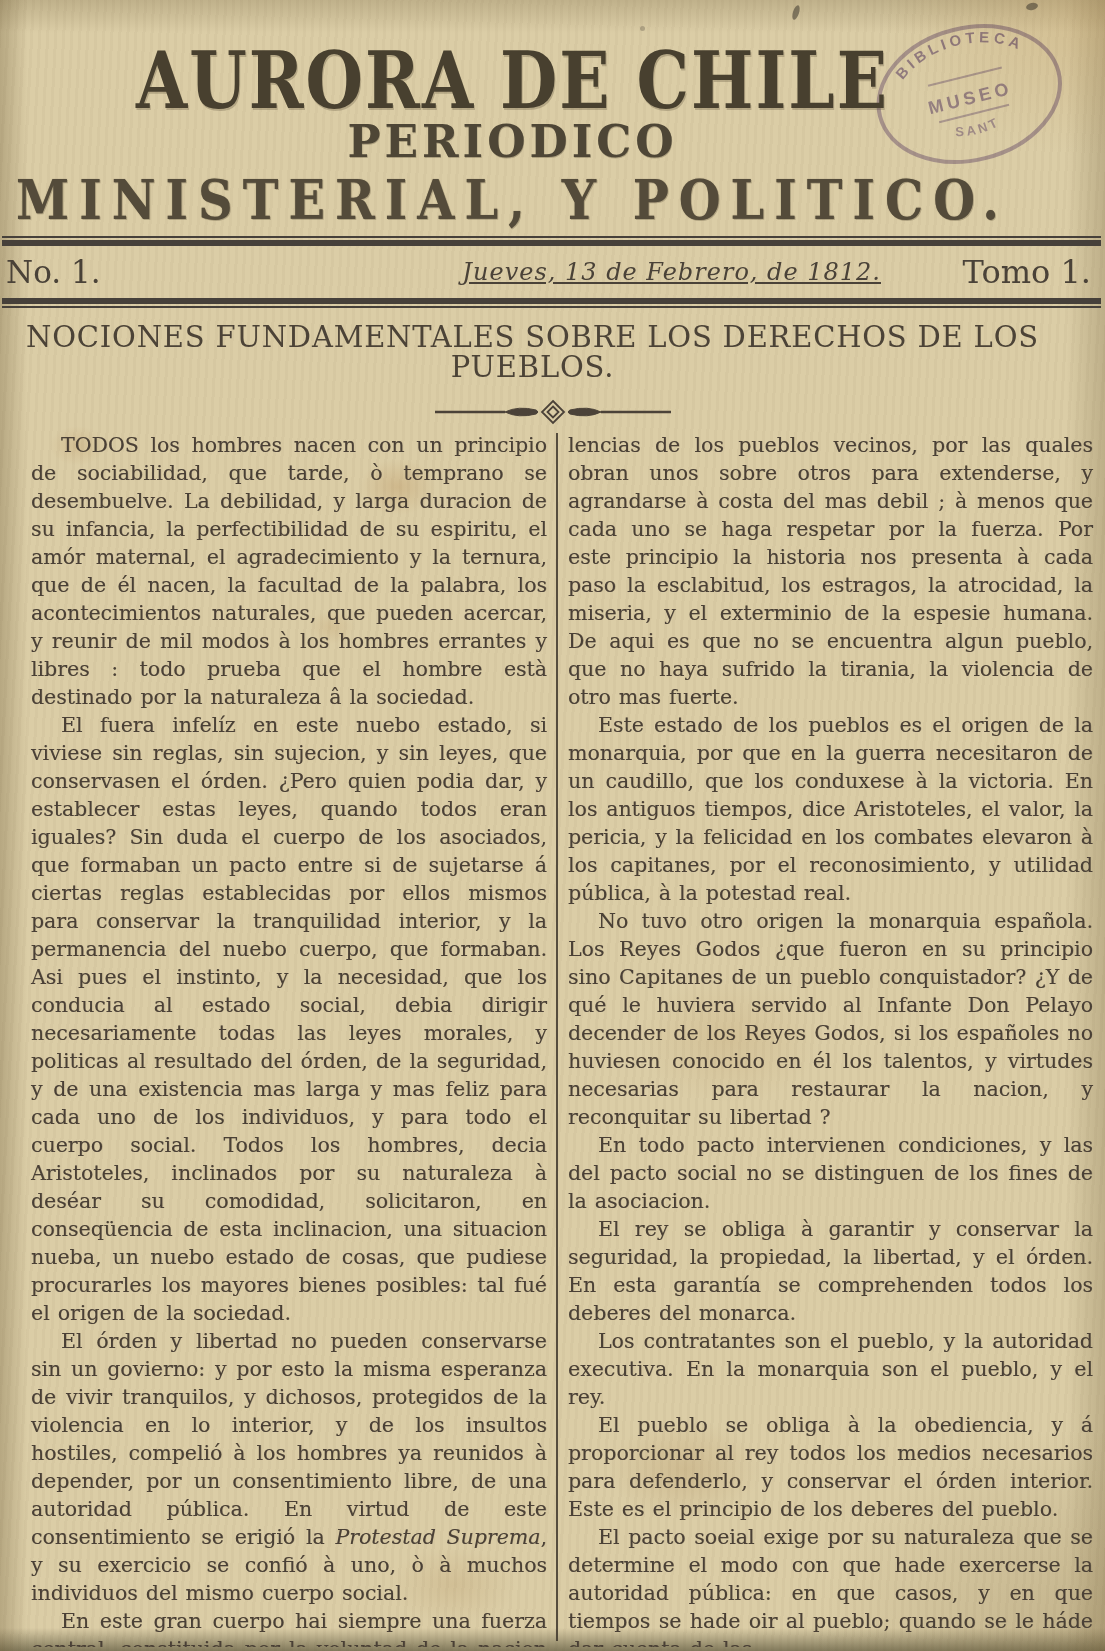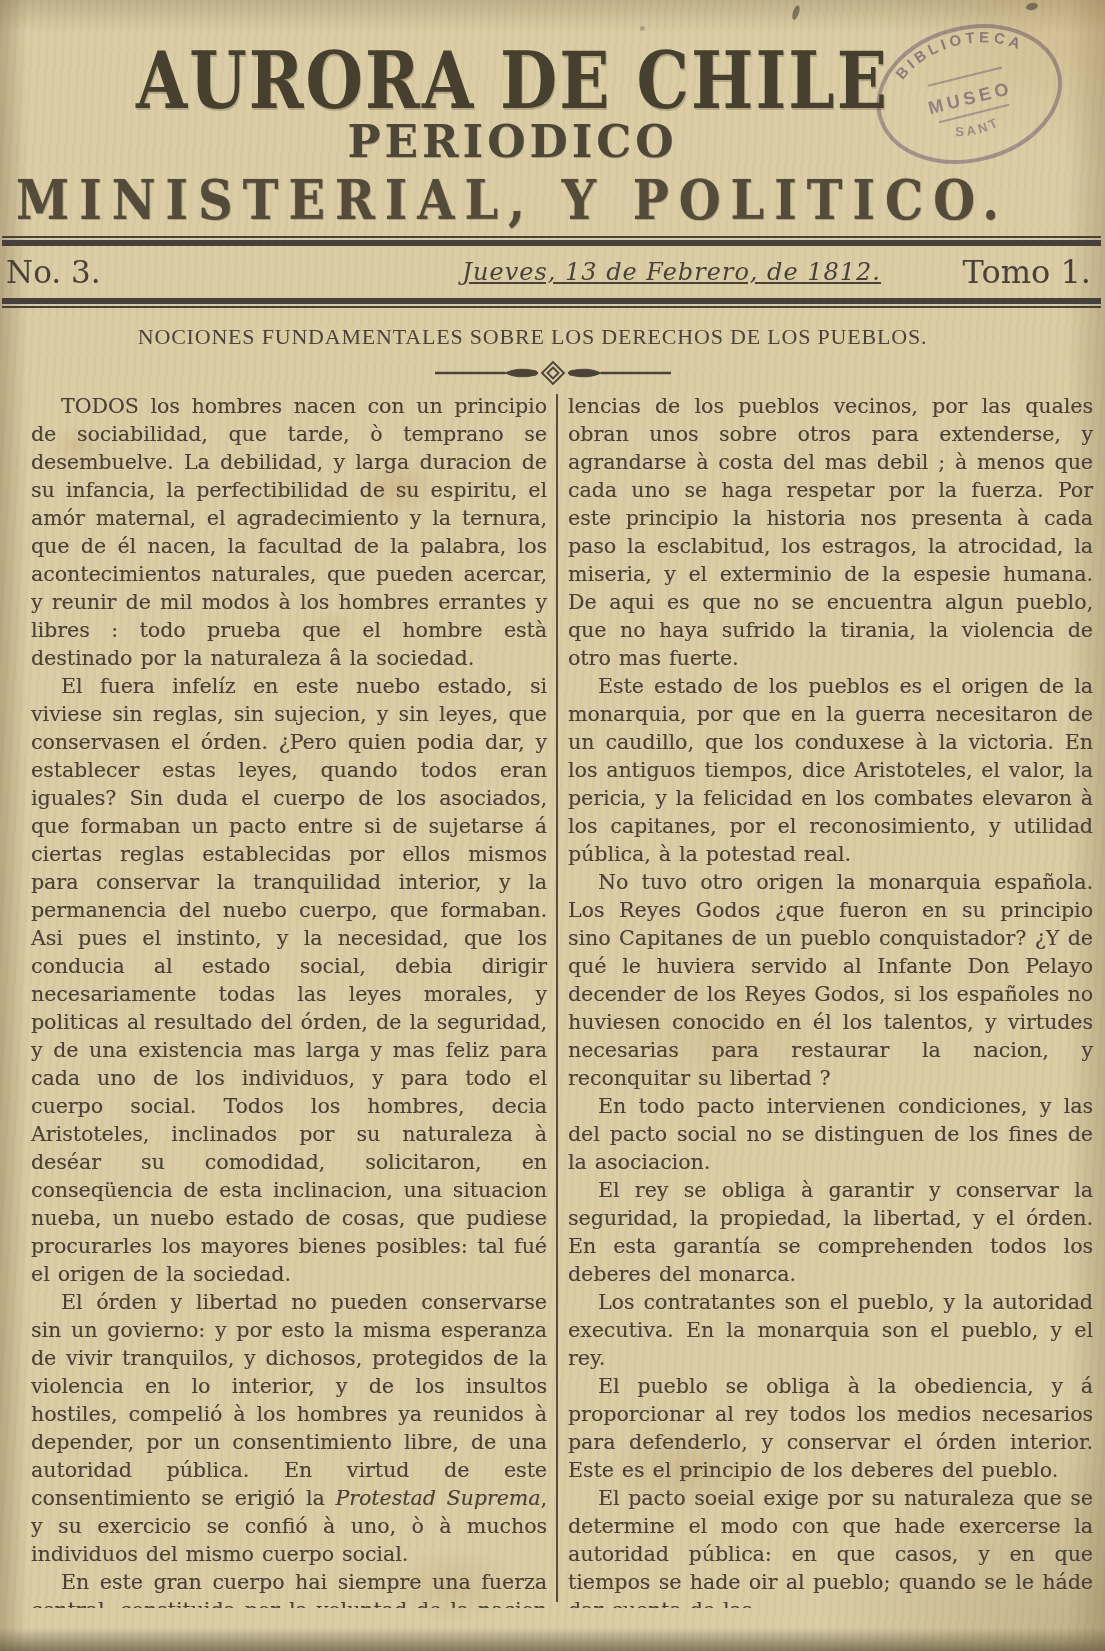--- a/index.html
+++ b/index.html
@@ -51,22 +51,22 @@
     background:linear-gradient(180deg,#46403a 0 2px, rgba(0,0,0,0) 2px 4px, #46403a 4px 10px);}
   .rule-b{height:10px;margin:0 4px 0 2px;
     background:linear-gradient(180deg,#46403a 0 6px, rgba(0,0,0,0) 6px 8px, #46403a 8px 10px);}
 
   .dateline{display:flex;align-items:center;height:52px;padding:0 14px 0 6px;font-size:30px;color:#4a4238;}
   .issue-no{width:180px;text-align:left;font-size:31px;}
   .issue-date{flex:1;text-align:right;font-style:italic;font-size:24px;letter-spacing:1px;padding-right:60px;text-decoration:underline;}
   .volume{width:150px;text-align:right;font-size:32px;}
 
   .section-heading{
-    margin:14px 40px 8px 0;text-align:center;font-weight:400;font-size:22px;line-height:30px;
-    letter-spacing:0.8px;color:#4c4337;font-family:Liberation Serif, serif;
+    margin:14px 40px 17px 0;text-align:center;font-weight:400;font-size:29px;line-height:30px;
+    letter-spacing:0.8px;color:#4c4337;
   }
   .ornament{text-align:center;margin-top:2px;height:26px;}
 
   .columns{display:flex;margin-top:6px;padding:0 12px 0 8px;height:1216px;overflow:hidden;margin-left:23px;}
   .col{text-align:justify;font-size:20.5px;line-height:28px;word-spacing:1.5px;color:#4a4036;
        text-shadow:0.4px 0.4px 0.6px rgba(74,64,50,0.35);}
   .col-left{width:516px;}
   .col-right{flex:1;}
   .col-divider{width:2px;background:rgba(62,54,44,0.85);margin:2px 10px 0 9px;height:1208px;flex:none;}
   .col p{margin:0;}
@@ -103,21 +103,21 @@
 
   <header class="masthead">
     <h1 class="mast-title">AURORA DE CHILE</h1>
     <div class="mast-sub1">PERIODICO</div>
     <div class="mast-sub2">MINISTERIAL, Y POLITICO.</div>
   </header>
 
   <div class="rule-a"></div>
 
   <div class="dateline">
-    <span class="issue-no">No. 3.</span>
+    <span class="issue-no">No. 1.</span>
     <span class="issue-date">Jueves, 13 de Febrero, de 1812.</span>
     <span class="volume">Tomo 1.</span>
   </div>
 
   <div class="rule-b"></div>
 
   <h2 class="section-heading">NOCIONES FUNDAMENTALES SOBRE LOS DERECHOS DE LOS PUEBLOS.</h2>
 
   <div class="ornament">
     <svg width="240" height="26" viewBox="0 0 240 26">

